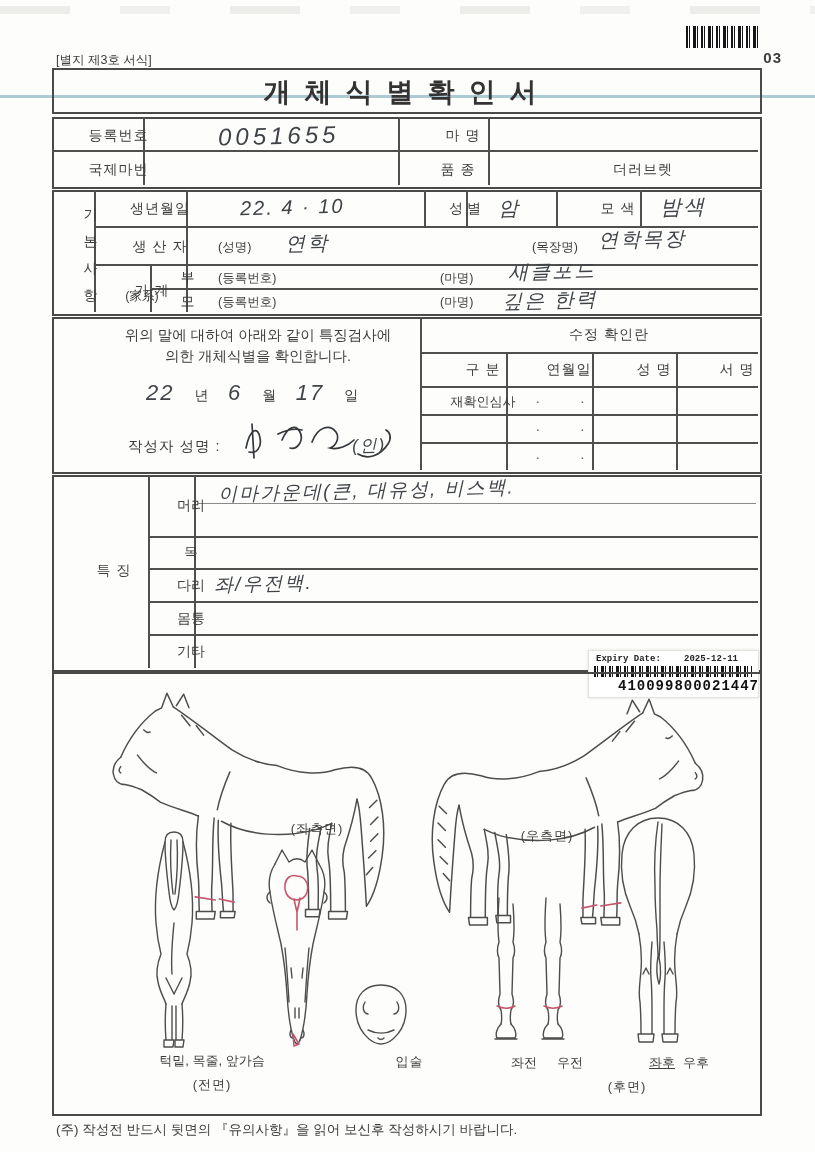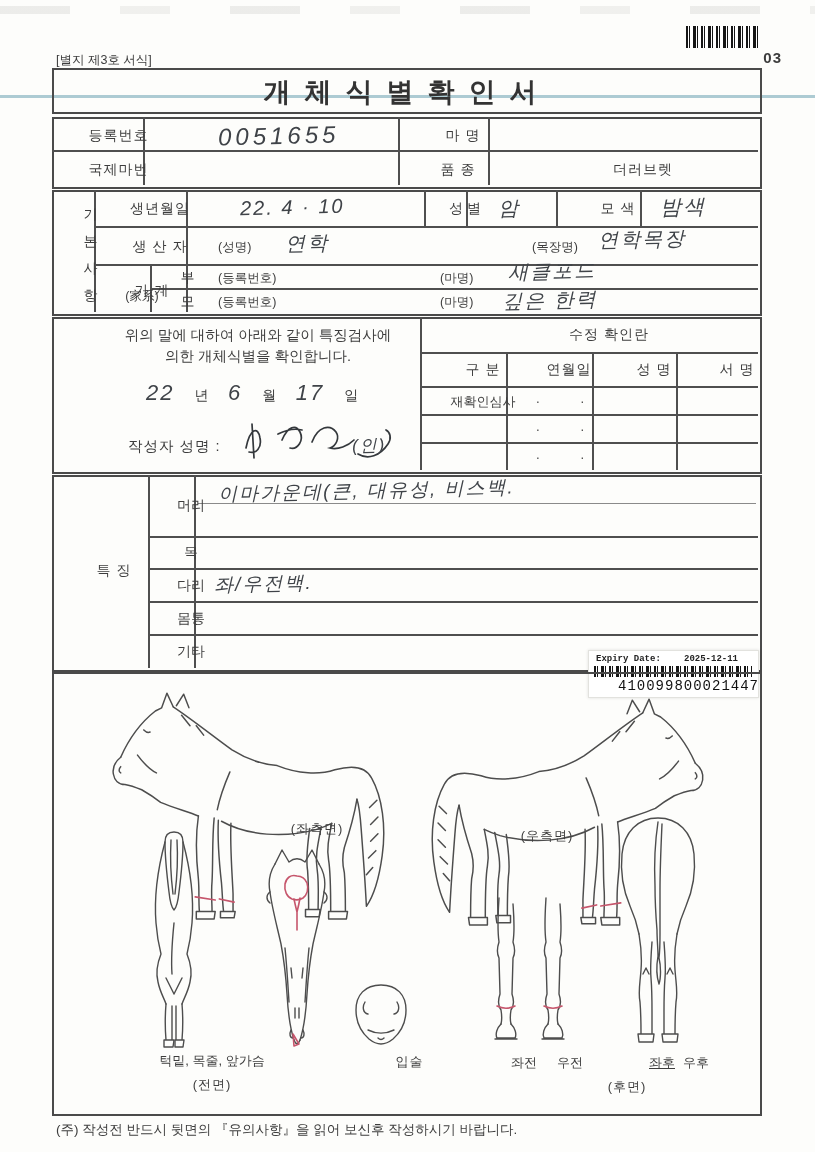--- a/index.html
+++ b/index.html
@@ -152,21 +152,21 @@
   <div class="lbl c" style="left:148px;top:544px;width:46px;letter-spacing:0;">목</div>
   <div class="lbl c" style="left:148px;top:577px;width:46px;letter-spacing:0;">다리</div>
   <div class="hw" style="left:214px;top:571px;font-size:19px;">좌/우전백.</div>
   <div class="lbl c" style="left:148px;top:610px;width:46px;letter-spacing:0;">몸통</div>
   <div class="lbl c" style="left:148px;top:643px;width:46px;letter-spacing:0;">기타</div>
 
   <div class="sticker">
     <span class="abs mono" style="left:7px;top:3px;font-size:9px;font-weight:bold;color:#222;">Expiry Date:</span>
     <span class="abs mono" style="left:95px;top:3px;font-size:9px;font-weight:bold;color:#222;">2025-12-11</span>
     <div class="barcode" style="left:5px;top:15px;width:158px;height:11px;"></div>
-    <div class="abs" style="left:0;top:27px;width:199px;text-align:center;font-size:14px;font-weight:normal;letter-spacing:1px;color:#111;font-family:'Liberation Mono','DejaVu Sans Mono',monospace;">410099800021447</div>
+    <div class="abs" style="left:0;top:27px;width:199px;text-align:center;font-size:14px;font-weight:bold;letter-spacing:1px;color:#111;font-family:'Liberation Mono','DejaVu Sans Mono',monospace;">410099800021447</div>
   </div>
 
   <div class="box" style="left:52px;top:672px;width:706px;height:440px;"></div>
   <div class="abs" style="left:52px;top:672px;width:706px;height:440px;">
 
     <svg width="706" height="440" viewBox="0 0 706 440" style="position:absolute;left:0;top:0;">
       <defs>
         <g id="horseSide" fill="none" stroke="#4d4d4d" stroke-width="1.4" stroke-linecap="round" stroke-linejoin="round">
           <path d="M14,64 C22,46 33,31 47,20 L53,17 M53,17 L58,3 L64,16 M67,15 L74,4 L79,17"></path>
           <path d="M64,16 C82,28 102,44 120,57 C136,67 150,71 163,72 C183,80 203,81 218,76 C236,71 248,74 253,84 C263,102 267,130 263,158 C260,180 255,196 248,206 C247,186 245,158 243,132 C242,118 241,110 239,104"></path>

